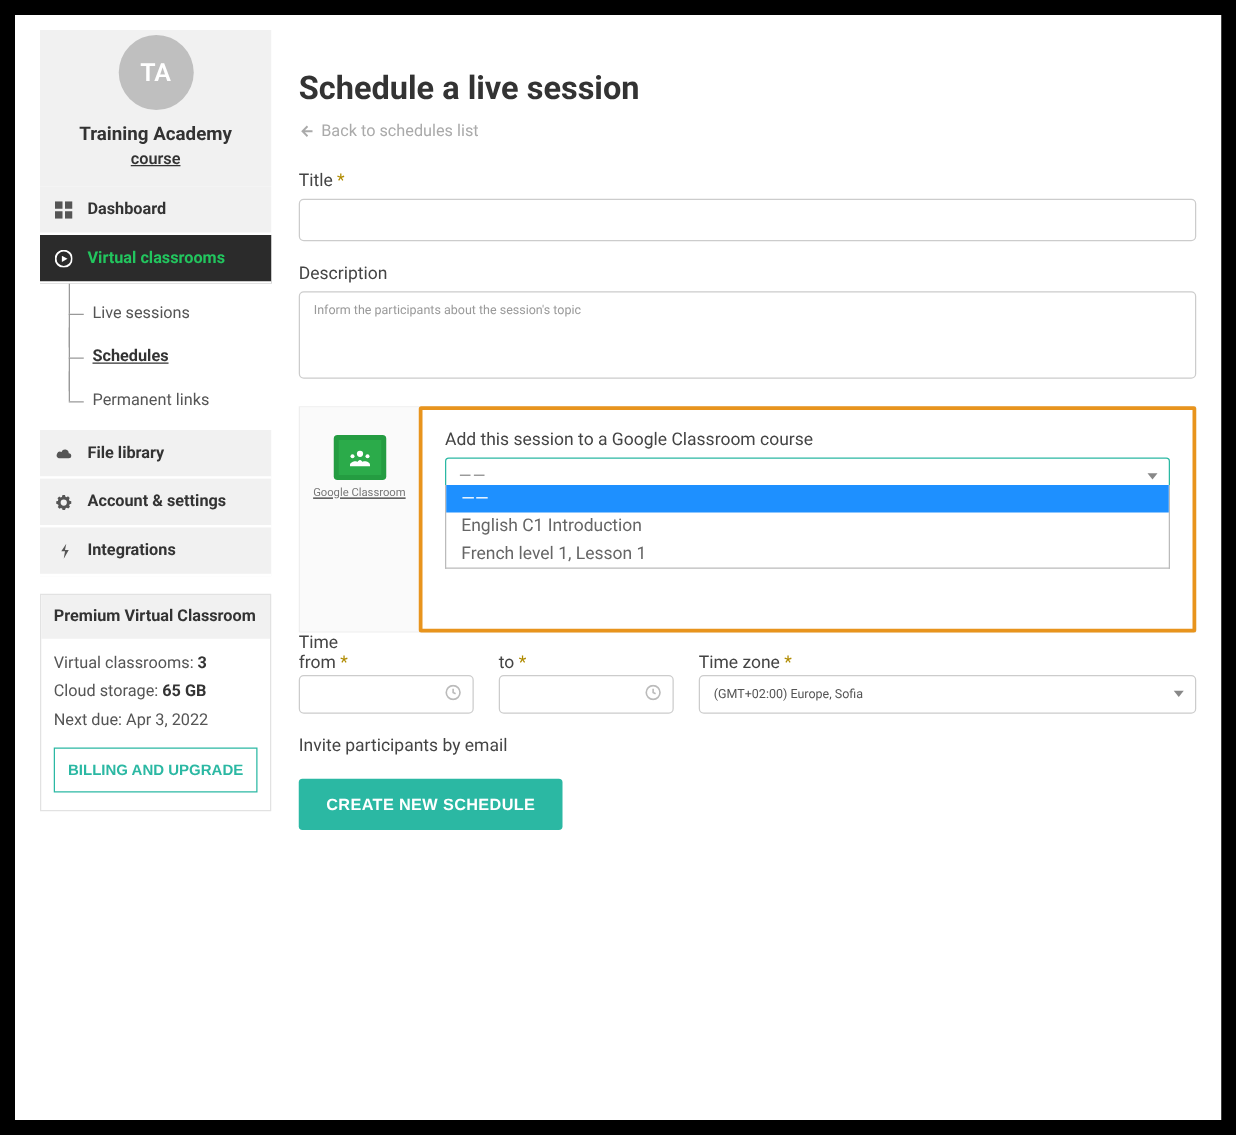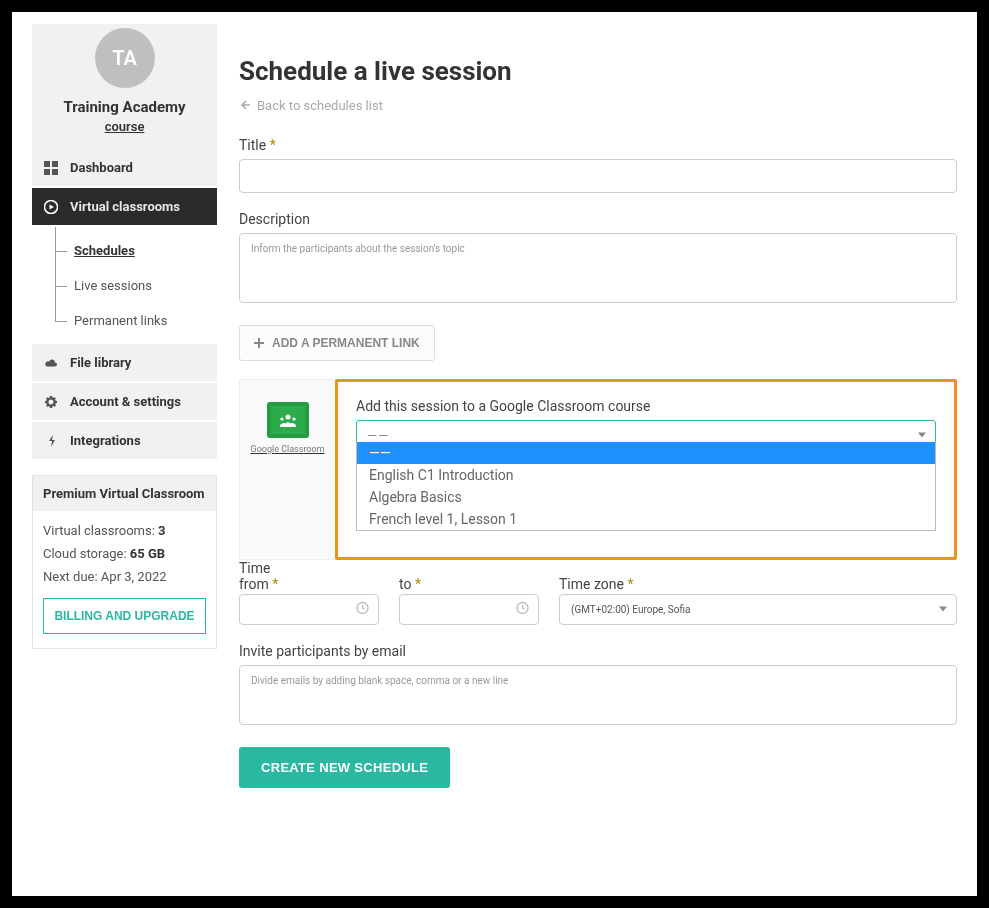--- a/index.html
+++ b/index.html
@@ -9,21 +9,21 @@
   .sidebar { width: 185px; flex-shrink: 0; }
   .main { flex: 1; padding-top: 32px; }
 
   .profile-card { background: #f1f1f1; padding: 4px 8px 14px; text-align: center; }
   .avatar { width: 60px; height: 60px; border-radius: 50%; background: #bfbfbf; color: #fff; font-size: 20px; font-weight: 600; display: flex; align-items: center; justify-content: center; margin: 0 auto; }
   .profile-name { font-size: 15px; font-weight: 700; color: #333; margin-top: 10px; }
   .profile-link { font-size: 13px; color: #333; text-decoration: underline; margin-top: 2px; display: inline-block; font-weight: 600; }
 
   .nav { }
   .nav-item { display: flex; align-items: center; gap: 12px; padding: 11px 12px; background: #f1f1f1; border-bottom: 2px solid #fff; font-size: 13px; font-weight: 700; color: #333; cursor: pointer; }
-  .nav-item.active { background: #2b2b2b; color: #e5e5e5; }
+  .nav-item.active { background: #2b2b2b; color: #22c55e; }
   .nav-icon { width: 14px; height: 14px; flex-shrink: 0; display: flex; align-items: center; justify-content: center; }
   .nav-icon svg { width: 14px; height: 14px; }
   .subnav { background: #fff; padding: 6px 0 6px 20px; }
   .subnav-item { display: flex; align-items: center; font-size: 13px; color: #555; padding: 10px 0 10px 0; cursor: pointer; position: relative; }
   .subnav-item::before { content: ""; position: absolute; left: 3px; top: -6px; bottom: 50%; width: 1px; background: #999; }
   .subnav-item::after { content: ""; position: absolute; left: 3px; top: 50%; width: 12px; height: 1px; background: #999; }
   .subnav-item:not(:last-child) .vline::after { content:""; position:absolute; left:3px; top:50%; bottom:-10px; width:1px; background:#999; }
   .subnav-item span.lbl { margin-left: 22px; }
   .subnav-item.current span.lbl { font-weight: 700; text-decoration: underline; color: #333; }
 
@@ -108,27 +108,27 @@
         <div class="nav-item active">
           <span class="nav-icon">
             <svg viewBox="0 0 14 14" fill="#fff">
                 <circle cx="7" cy="7" r="6.5" fill="none" stroke="#fff" stroke-width="1.5"></circle>
                 <path d="M5.5 4.5 L10 7 L5.5 9.5 Z"></path>
               </svg>
           </span>
           <span>Virtual classrooms</span>
         </div>
         <div class="subnav">
+          <div class="subnav-item">
+              <span class="vline"></span>
+              <span class="lbl">Live sessions</span>
+            </div>
           <div class="subnav-item current">
               <span class="vline"></span>
               <span class="lbl">Schedules</span>
-            </div>
-          <div class="subnav-item">
-              <span class="vline"></span>
-              <span class="lbl">Live sessions</span>
             </div>
           <div class="subnav-item">
               <span class="lbl">Permanent links</span>
             </div>
         </div>
         <div class="nav-item">
           <span class="nav-icon">
             <svg viewBox="0 0 14 14" fill="#555">
                 <path d="M11 6.5a3 3 0 00-5.8-1A2.5 2.5 0 003 10.5h8a2 2 0 000-4z"></path>
               </svg>
@@ -176,27 +176,20 @@
       <div class="field title-field">
         <label class="form-label"><span>Title </span><span class="req">*</span></label>
         <input class="text-input" type="text" style="">
       </div>
 
       <div class="field">
         <label class="form-label">Description</label>
         <textarea class="textarea" placeholder="Inform the participants about the session's topic" style=""></textarea>
       </div>
 
-      <button class="add-link-btn">
-        <svg viewBox="0 0 10 10" fill="#888">
-            <rect x="4" y="0" width="2" height="10"></rect>
-            <rect x="0" y="4" width="10" height="2"></rect>
-          </svg>
-        <span>ADD A PERMANENT LINK</span>
-      </button>
 
       <div class="gc-outer" style="position:relative;">
         <div class="gc-left-outer">
           <div class="gc-logo">
             <div class="inner">
               <svg viewBox="0 0 22 18" fill="#fff">
                   <circle cx="11" cy="6" r="2.5"></circle>
                   <circle cx="5" cy="8" r="1.6"></circle>
                   <circle cx="17" cy="8" r="1.6"></circle>
                   <path d="M3 15c0-2 3-3 4-3s2 .5 2 .5S10 11 11 11s2 1.5 2 1.5.5-.5 2-.5 4 1 4 3v1H3z"></path>
@@ -206,21 +199,20 @@
           <div class="gc-caption">Google Classroom</div>
         </div>
         <div class="gc-right gc-highlight" style="margin:-1px -1px -1px 0;">
           <label class="form-label" style="font-size:14px; color:#444;">Add this session to a Google Classroom course</label>
           <div class="gc-select-wrap">
             <div class="gc-select"><span class="gc-dash">——</span></div>
           </div>
           <div class="gc-dropdown">
             <div class="opt sel">——</div>
             <div class="opt">English C1 Introduction</div>
-            <div class="opt">Algebra Basics</div>
             <div class="opt">French level 1, Lesson 1</div>
           </div>
           <div style="height:88px;"></div>
         </div>
       </div>
 
 
       <div class="time-row field">
         <div class="time-col">
           <div class="sub-label">Time</div>
@@ -252,19 +244,18 @@
           <div class="sub-label" style="visibility:hidden;">.</div>
           <label class="form-label"><span>Time zone </span><span class="req">*</span></label>
           <div class="tz-select-wrap">
             <div class="select">(GMT+02:00) Europe, Sofia</div>
           </div>
         </div>
       </div>
 
       <div class="field">
         <label class="form-label">Invite participants by email</label>
-        <textarea class="textarea invite-area" placeholder="Divide emails by adding blank space, comma or a new line" style=""></textarea>
       </div>
 
       <button class="create-btn">CREATE NEW SCHEDULE</button>
     </main>
   </div>
 </div>
 
 </body></html>

